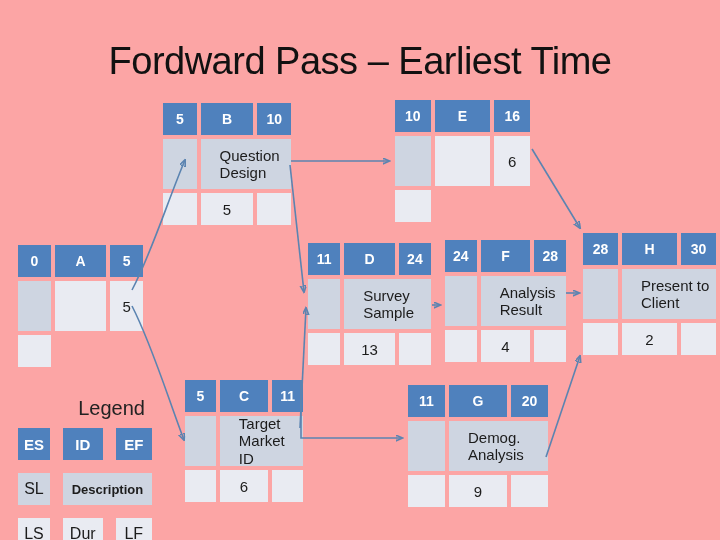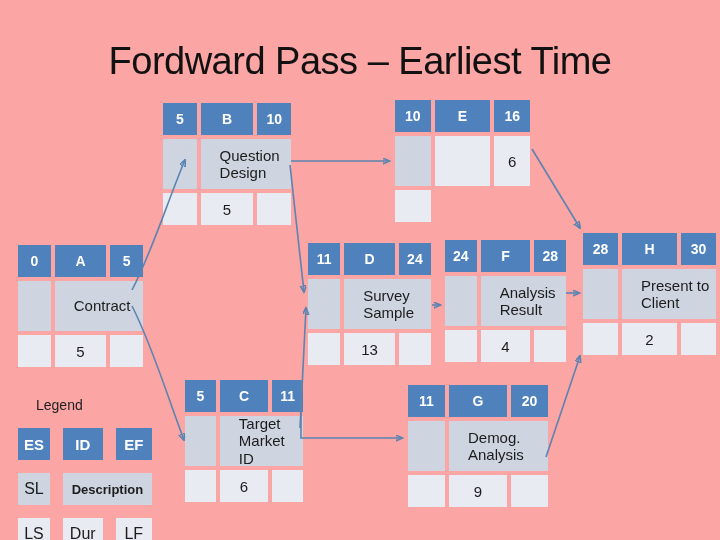--- a/index.html
+++ b/index.html
@@ -21,22 +21,22 @@
   .cell{display:flex;align-items:center;justify-content:center;}
   .hdr{background:#4f81bd;color:#ffffff;font-weight:bold;font-size:14px;}
   .mid{background:#ced5e1;color:#1c1c1c;font-size:15px;}
   .low{background:#e9ebf2;color:#1c1c1c;font-size:15px;}
   .desc{
     grid-column:2/4;justify-content:flex-start;text-align:left;
     padding-left:19px;line-height:1.15;
   }
   
   .legend-title{
-    position:absolute;left:36px;top:397px;width:127px;text-align:left;
-    font-size:14px;color:#222;
+    position:absolute;left:18px;top:397px;width:127px;text-align:right;
+    font-size:20px;color:#222;
   }
   .legend{
     position:absolute;left:18px;top:428px;width:134px;display:grid;
     grid-template-columns:28fr 35fr 32fr;
     grid-template-rows:32px 32px 32px;gap:13px;
   }
   .legend .hdr{font-size:15px;}
   .legend .mid,.legend .low{font-size:16px;}
   .legend .ldesc{grid-column:2/4;font-size:13px;font-weight:bold;}
   
@@ -48,21 +48,20 @@
 
 <div class="slide">
 
   <div class="title">Fordward Pass – Earliest Time</div>
 
   <div class="node" style="left:18px;top:245px;width:125px;">
     <div class="cell hdr">0</div>
     <div class="cell hdr">A</div>
     <div class="cell hdr">5</div>
     <div class="cell mid"></div>
-    <div class="cell mid desc">Contract</div>
     <div class="cell low"></div>
     <div class="cell low">5</div>
     <div class="cell low"></div>
   </div>
 
   <div class="node" style="left:163px;top:103px;width:128px;">
     <div class="cell hdr">5</div>
     <div class="cell hdr">B</div>
     <div class="cell hdr">10</div>
     <div class="cell mid"></div>

